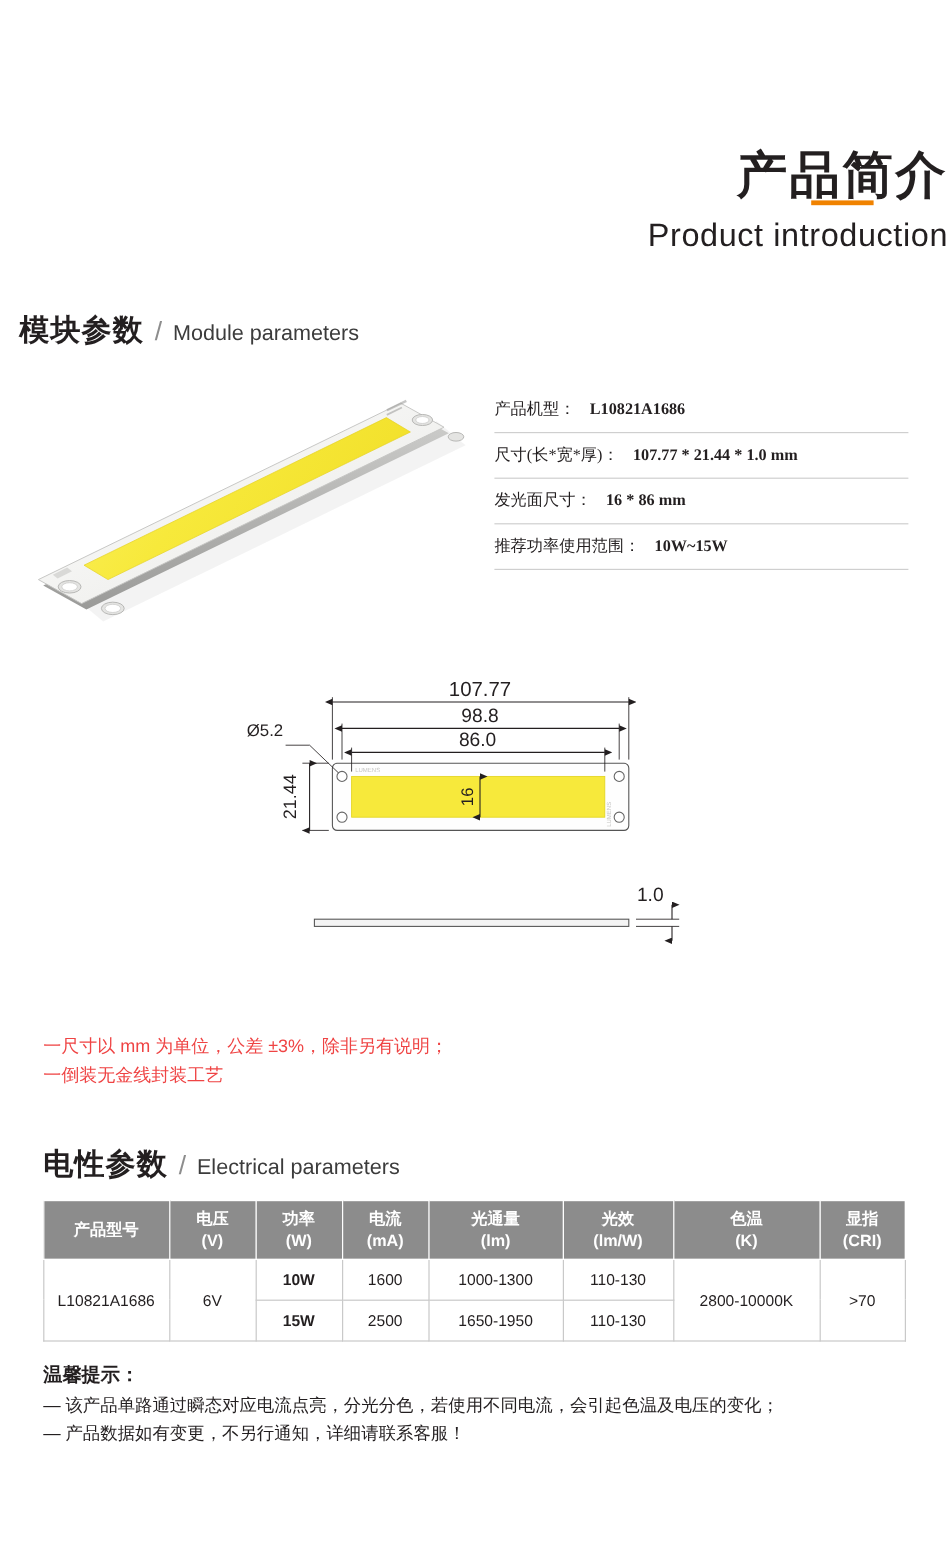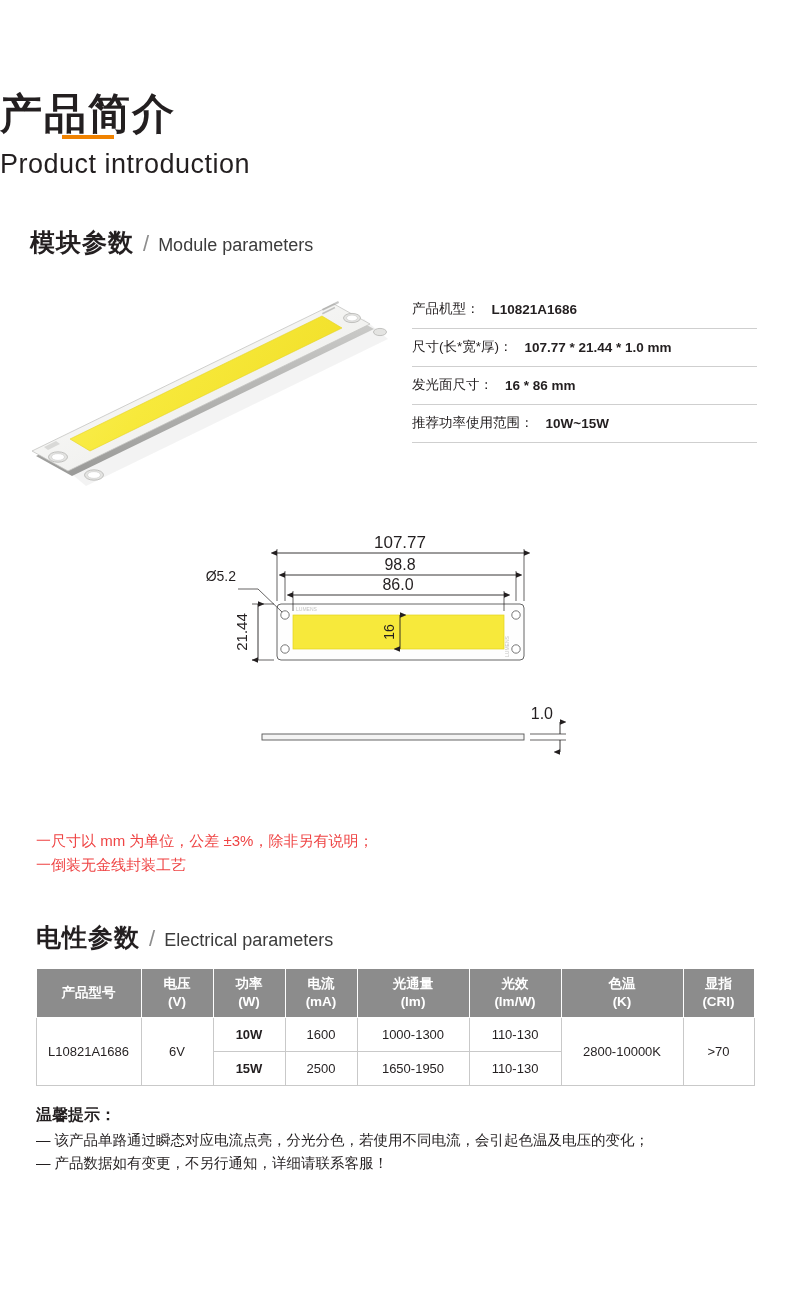--- a/index.html
+++ b/index.html
@@ -11,22 +11,22 @@
     width: 790px;
     height: 1305px;
     position: relative;
     font-family: "Liberation Sans", sans-serif;
     color: #231f20;
     overflow: hidden;
   }
 
   
   .title-block {
-    text-align: left;
-    padding-top: 88px;
+    text-align: right;
+    padding-top: 120px;
   }
   .title-cn {
     font-size: 42px;
     font-weight: bold;
     letter-spacing: 2px;
     color: #231f20;
     display: inline-block;
     position: relative;
     line-height: 1.25;
   }
@@ -41,21 +41,21 @@
   }
   .title-en {
     font-size: 27px;
     color: #231f20;
     letter-spacing: 0.5px;
     margin-top: 8px;
   }
 
   
   .section-head {
-    margin-left: 30px;
+    margin-left: 16px;
     margin-top: 46px;
     display: flex;
     align-items: baseline;
     gap: 9px;
   }
   .section-head .cn {
     font-size: 25px;
     font-weight: bold;
     letter-spacing: 1px;
   }
@@ -84,20 +84,21 @@
     width: 370px;
     height: 225px;
   }
 
   
   .spec-table {
     position: absolute;
     left: 412px;
     top: 18px;
     width: 345px;
+    font-family: Liberation Serif, serif;
   }
   .spec-row {
     display: flex;
     align-items: center;
     height: 37px;
     border-bottom: 1px solid #cfcfcf;
     font-size: 13.5px;
   }
   .spec-row .k {
     color: #231f20;

